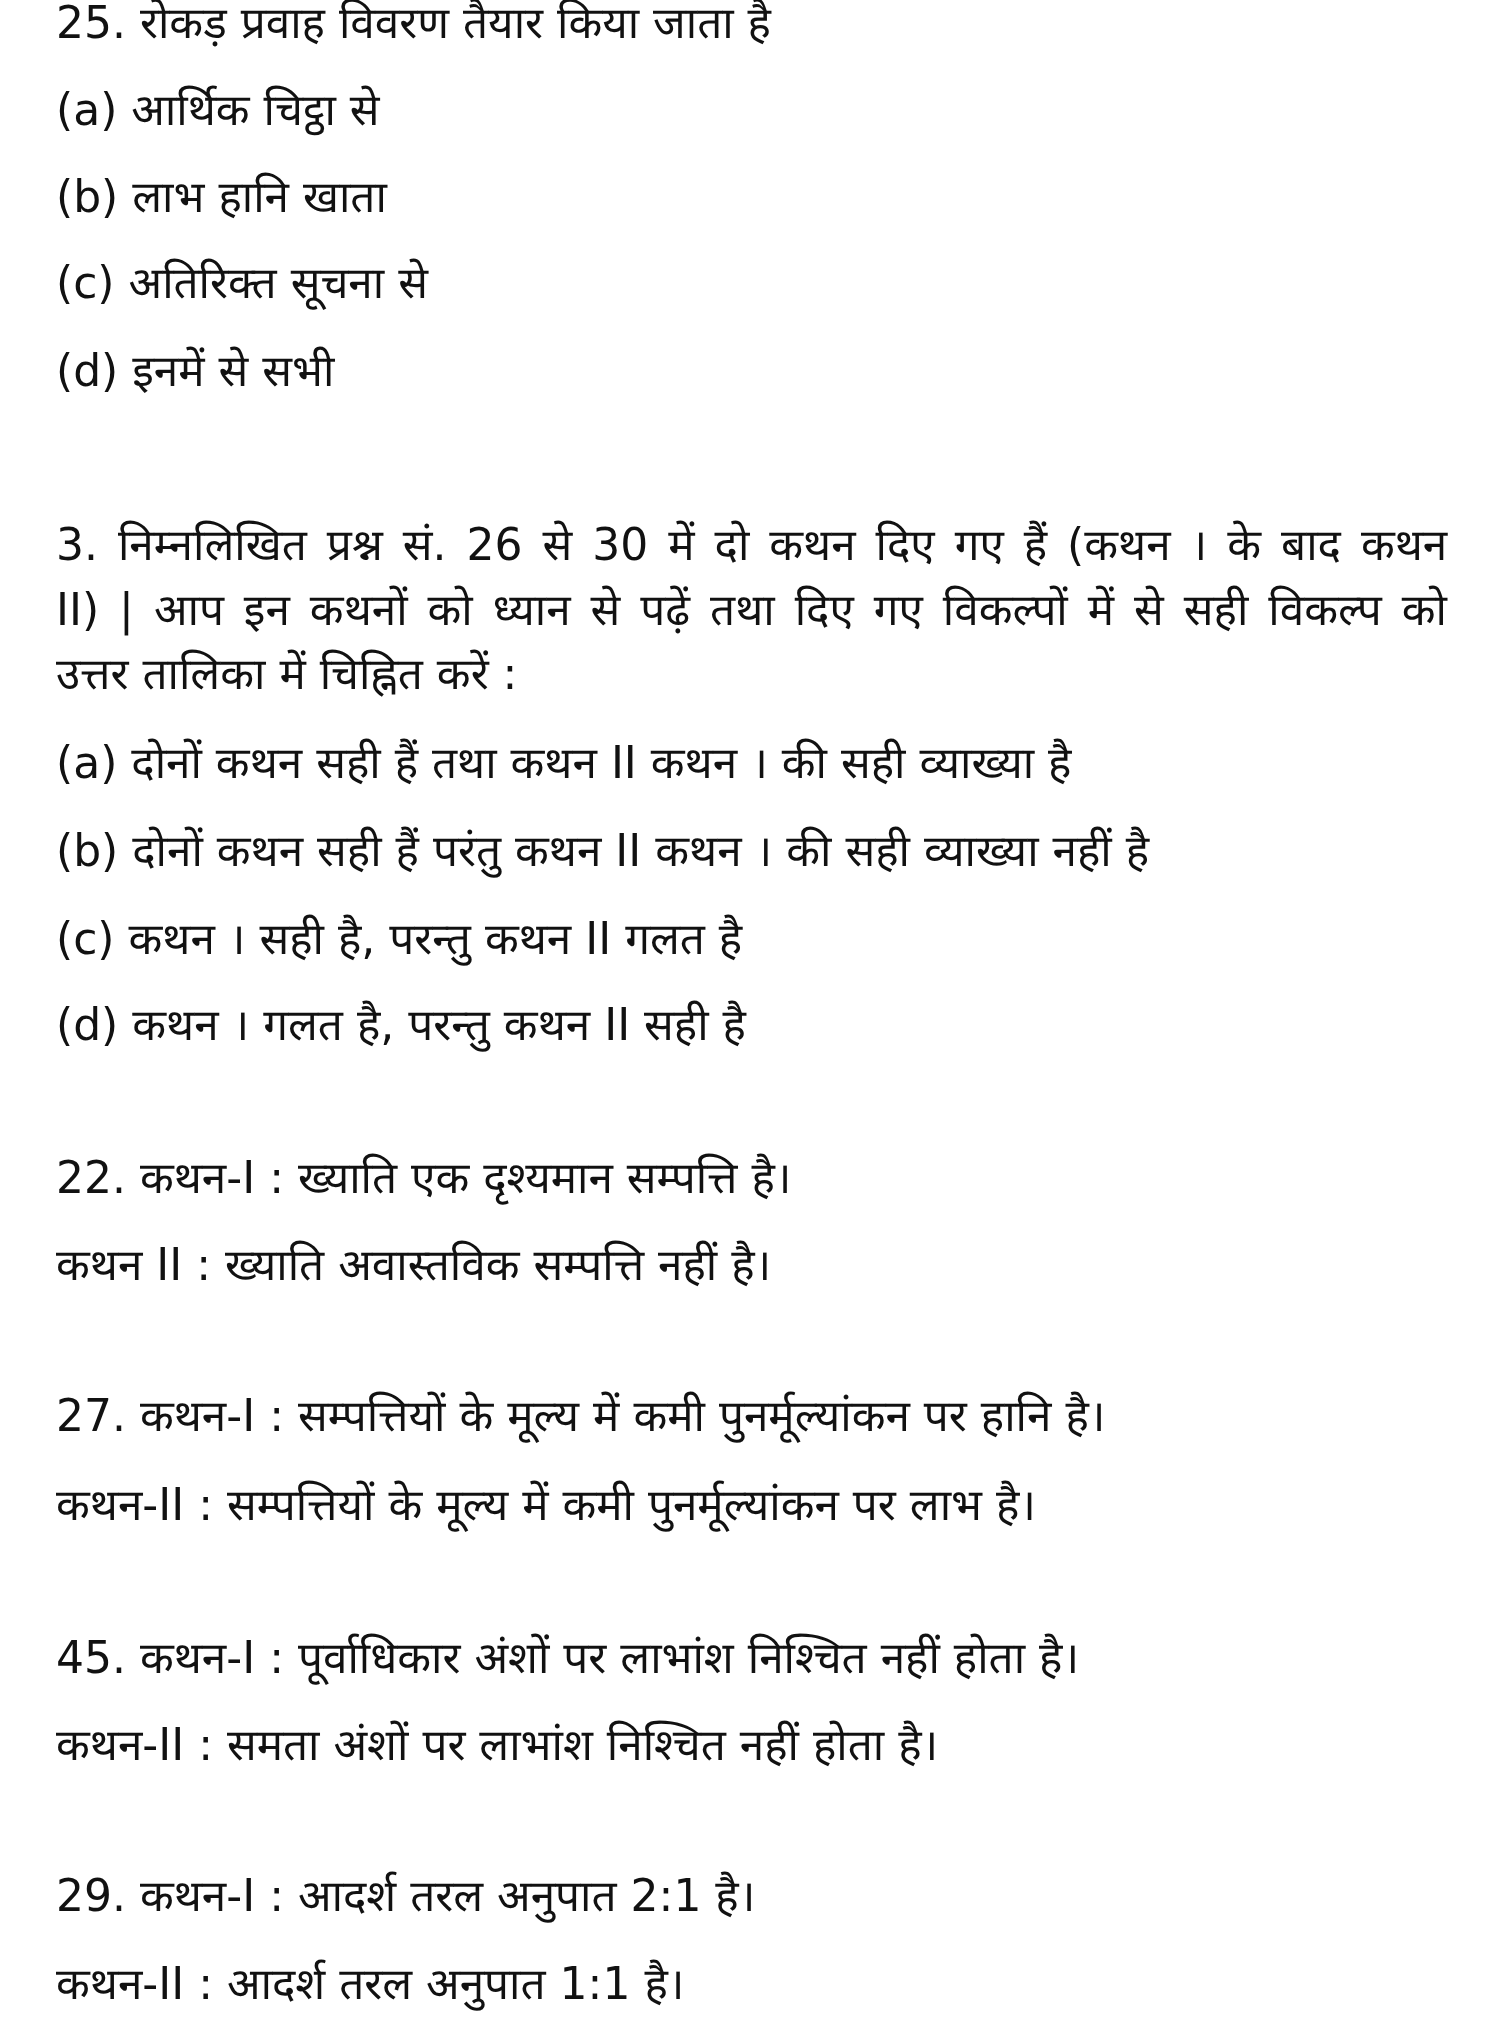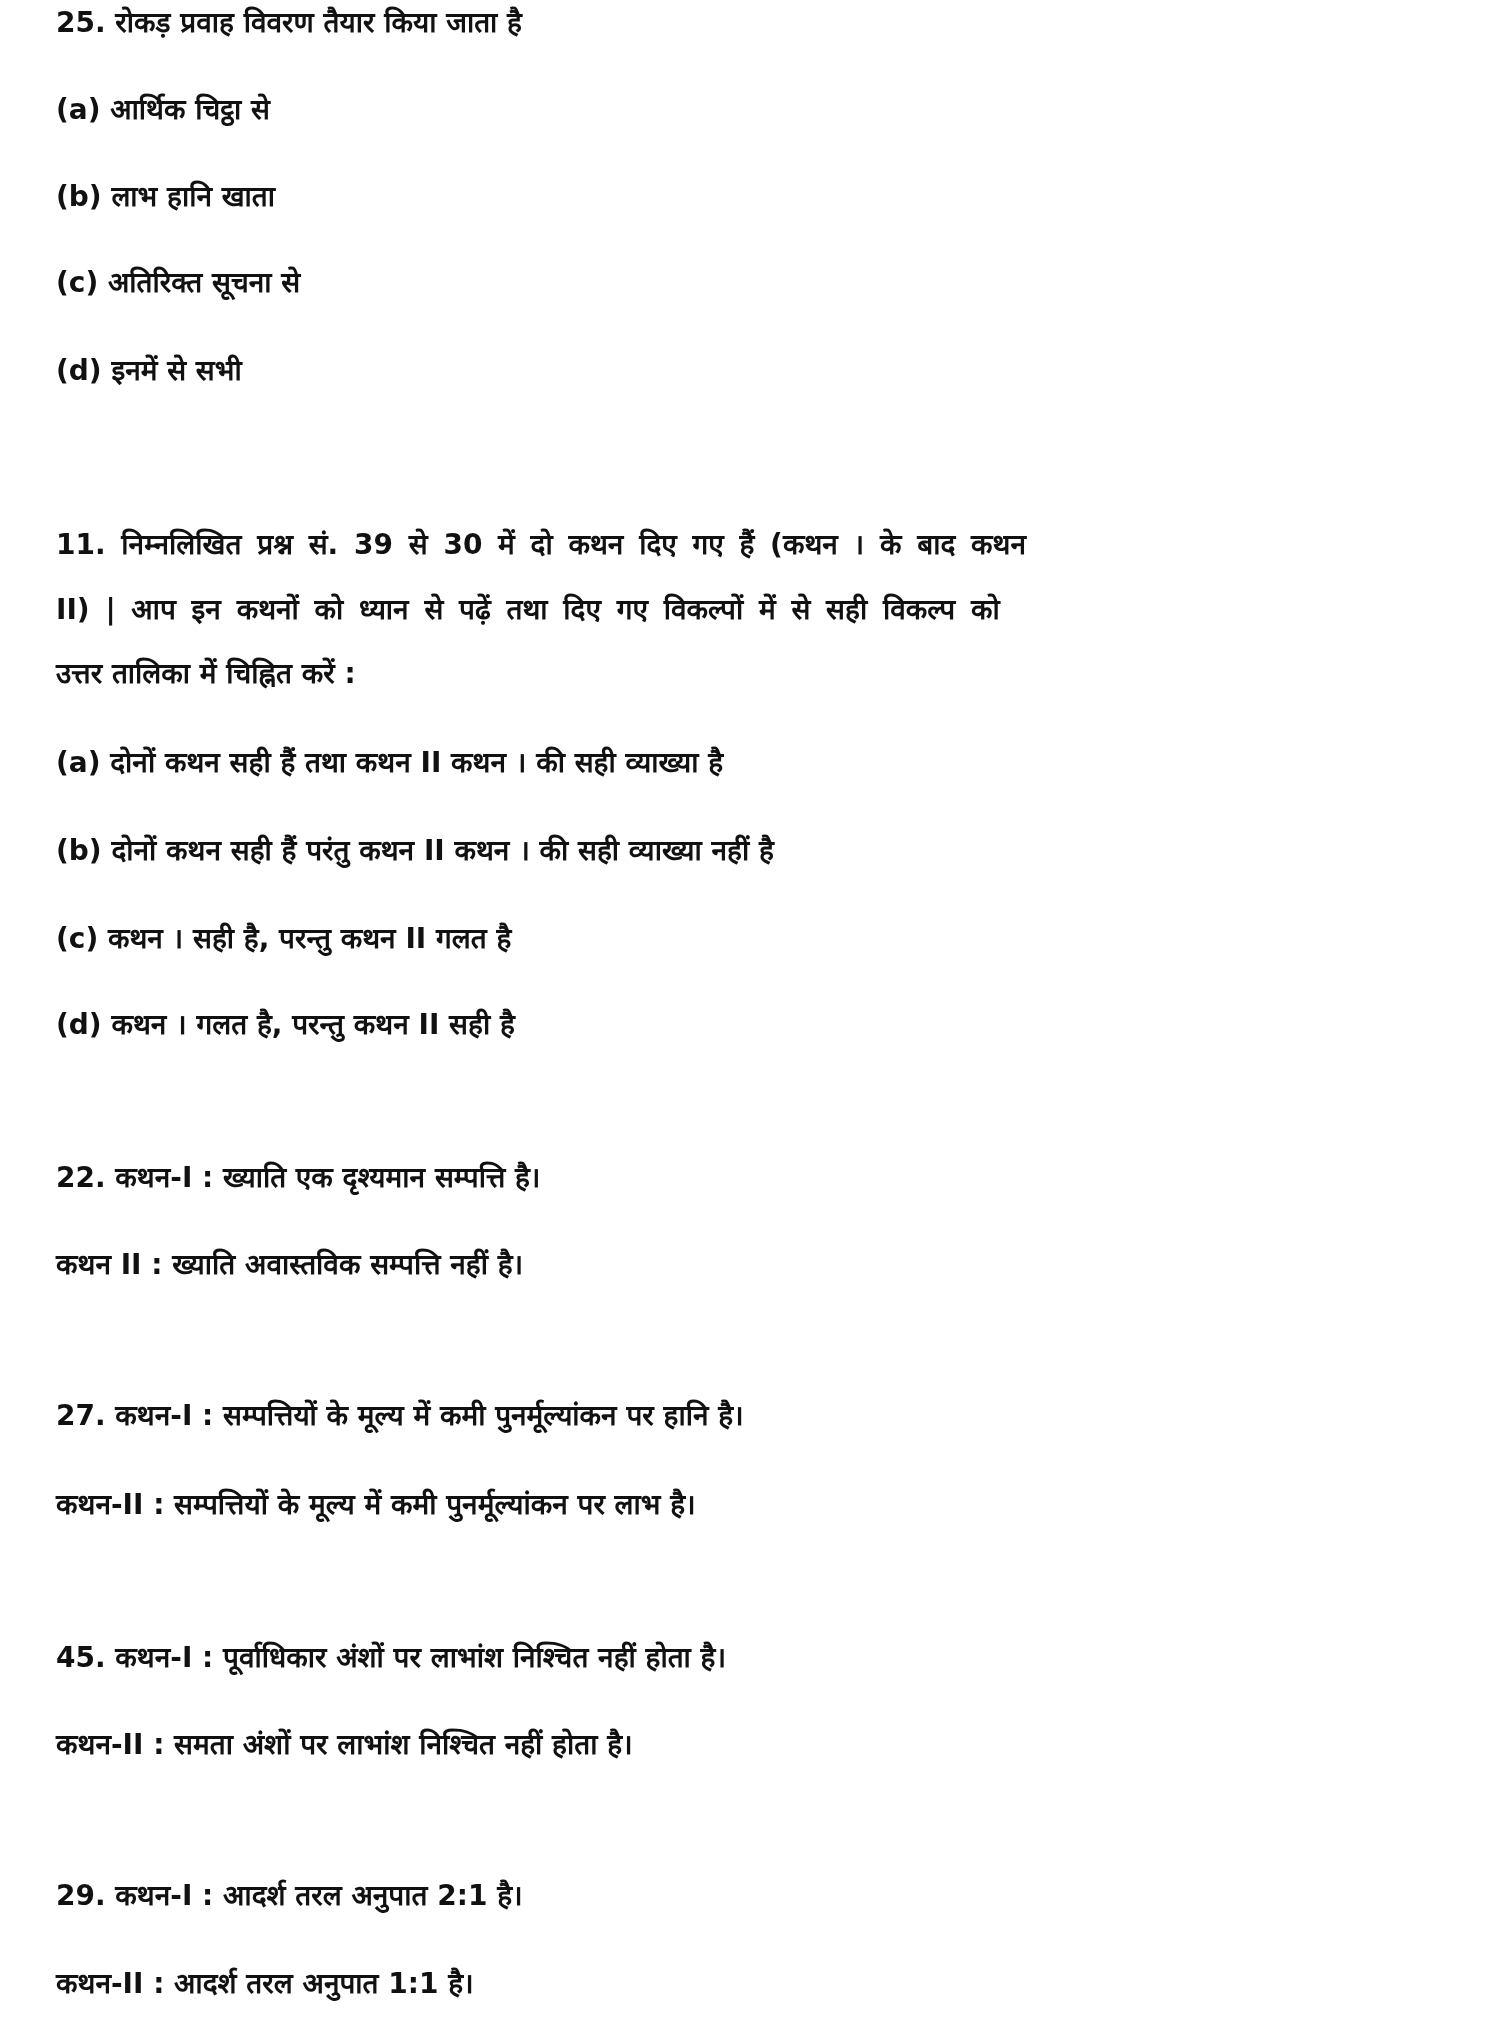--- a/index.html
+++ b/index.html
@@ -3,38 +3,37 @@
 <meta charset="utf-8">
 <style>
   html, body { margin: 0; padding: 0; background: #ffffff; }
   body {
     width: 1505px; height: 2034px; position: relative; overflow: hidden;
     font-family: "DejaVu Sans", "Liberation Sans", sans-serif;
     color: #111111;
   }
   .line {
     position: absolute; left: 56px; right: 32px;
-    font-size: 28px; line-height: 44px; white-space: nowrap;
+    font-size: 44px; line-height: 44px; white-space: nowrap;
     transform: translateY(-50%);
-    font-weight: bold;
   }
 </style>
 </head>
 <body>
 
 <div>
   <div class="line" style="top:23px">25. रोकड़ प्रवाह विवरण तैयार किया जाता है</div>
   <div class="line" style="top:110px">(a) आर्थिक चिट्ठा से</div>
   <div class="line" style="top:197px">(b) लाभ हानि खाता</div>
   <div class="line" style="top:283px">(c) अतिरिक्त सूचना से</div>
   <div class="line" style="top:371px">(d) इनमें से सभी</div>
 </div>
 
 <div>
-  <div class="line" style="top:545px; word-spacing:6px">11. निम्नलिखित प्रश्न सं. 39 से 30 में दो कथन दिए गए हैं (कथन । के बाद कथन</div>
+  <div class="line" style="top:545px; word-spacing:6px">3. निम्नलिखित प्रश्न सं. 26 से 30 में दो कथन दिए गए हैं (कथन । के बाद कथन</div>
   <div class="line" style="top:610px; word-spacing:6px">II) | आप इन कथनों को ध्यान से पढ़ें तथा दिए गए विकल्पों में से सही विकल्प को</div>
   <div class="line" style="top:674px">उत्तर तालिका में चिह्नित करें :</div>
   <div class="line" style="top:763px">(a) दोनों कथन सही हैं तथा कथन II कथन । की सही व्याख्या है</div>
   <div class="line" style="top:851px">(b) दोनों कथन सही हैं परंतु कथन II कथन । की सही व्याख्या नहीं है</div>
   <div class="line" style="top:939px">(c) कथन । सही है, परन्तु कथन II गलत है</div>
   <div class="line" style="top:1025px">(d) कथन । गलत है, परन्तु कथन II सही है</div>
 </div>
 
 <div>
   <div class="line" style="top:1178px">22. कथन-I : ख्याति एक दृश्यमान सम्पत्ति है।</div>

